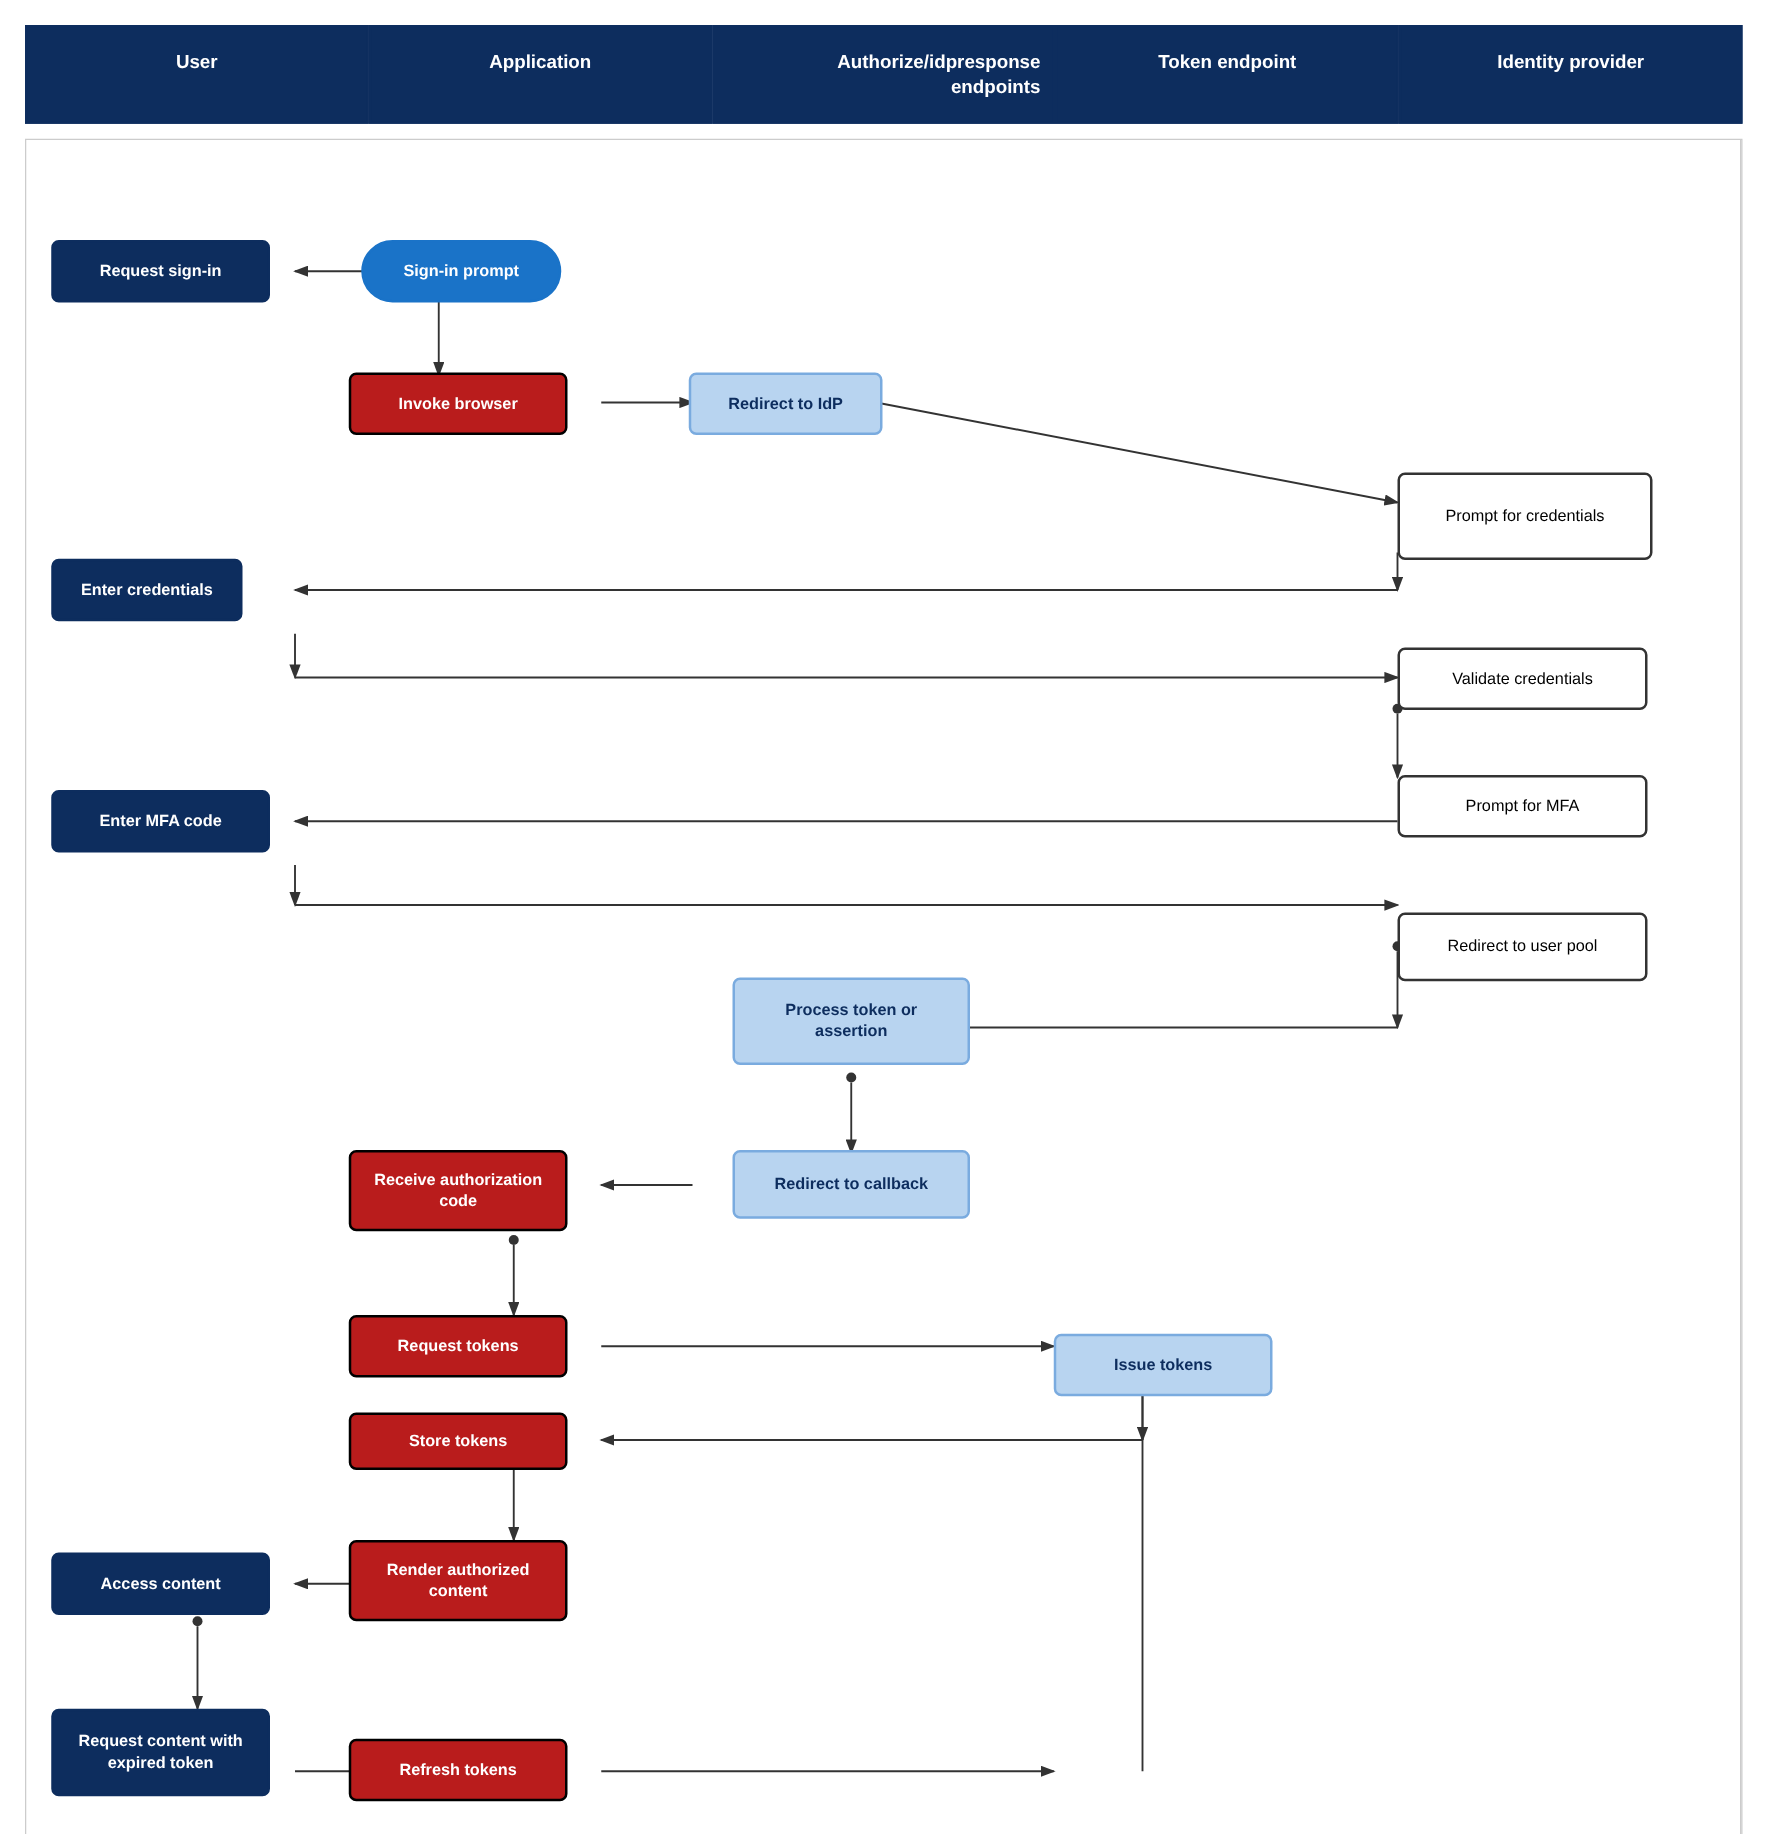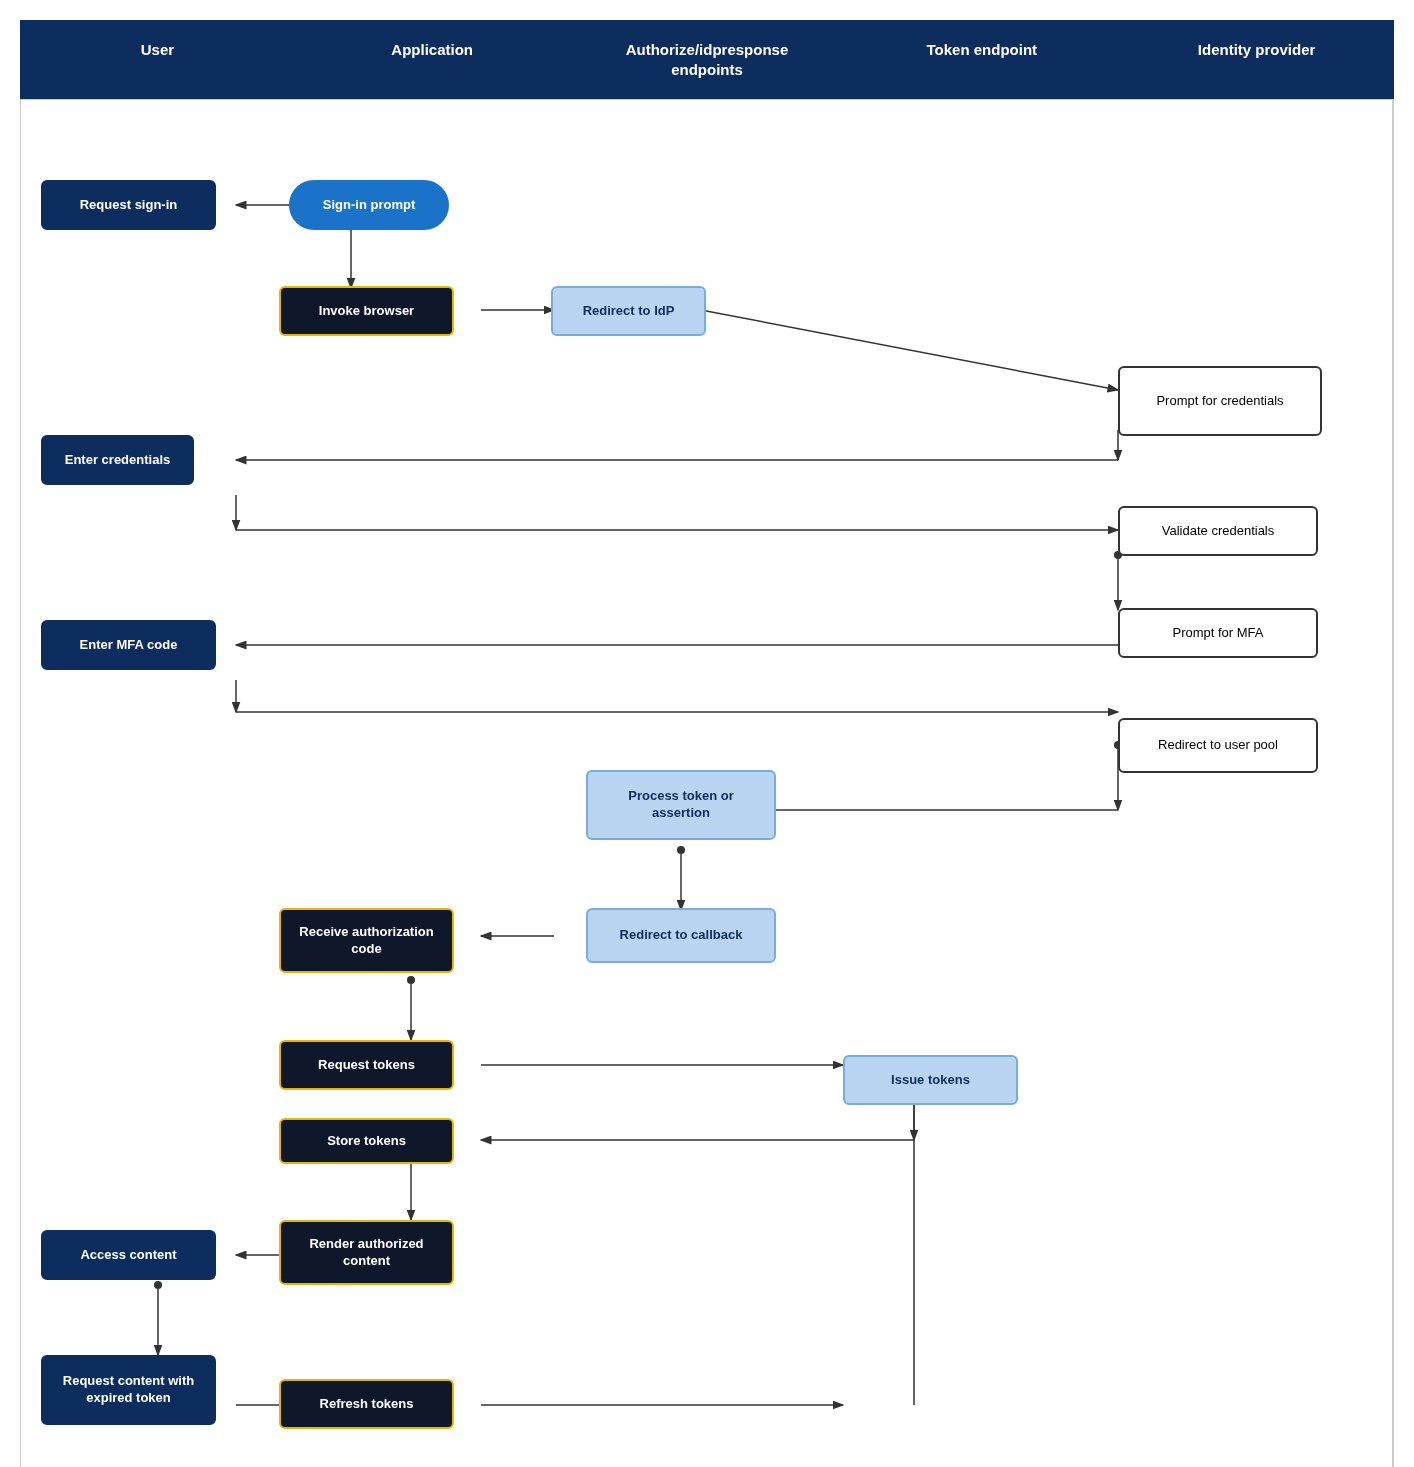--- a/index.html
+++ b/index.html
@@ -12,21 +12,21 @@
     }
     .diagram-wrapper {
       width: 1414px;
       padding: 20px 20px 40px 20px;
     }
 
     
     .col-headers {
       display: flex;
       gap: 0;
-      margin-bottom: 0;
+      margin-bottom: 12px;
     }
     .col-header {
       flex: 1;
       background: #0d2d5e;
       color: #fff;
       font-weight: 700;
       font-size: 15px;
       text-align: center;
       padding: 18px 10px;
       border: 2px solid #0d2d5e;
@@ -62,23 +62,23 @@
       border-radius: 6px;
       padding: 8px 12px;
     }
     .node-dark {
       background: #0d2d5e;
       color: #fff;
       border: 2px solid #0d2d5e;
       border-radius: 6px;
     }
     .node-mid {
-      background: #0f172a;
-      color: #fff;
-      border: 2px solid #eab308;
+      background: #b91c1c;
+      color: #fff;
+      border: 2px solid #000000;
       border-radius: 6px;
       justify-content: center;
     }
     .node-light {
       background: #b8d4f0;
       color: #0d2d5e;
       border: 2px solid #7aabdf;
       border-radius: 6px;
     }
     .node-outline {
@@ -116,21 +116,21 @@
     }
   </style>
 </head>
 <body>
 
 <div class="diagram-wrapper">
 
   <div class="col-headers">
     <div class="col-header">User</div>
     <div class="col-header">Application</div>
-    <div class="col-header" style="white-space:pre-line;">Authorize/idpresponse
+    <div class="col-header" style="white-space:pre-line;text-align:right;">Authorize/idpresponse
 endpoints</div>
     <div class="col-header">Token endpoint</div>
     <div class="col-header">Identity provider</div>
   </div>
 
   <div class="diagram-area">
 
     <div class="lane"></div>
 
     <div class="lane"></div>

